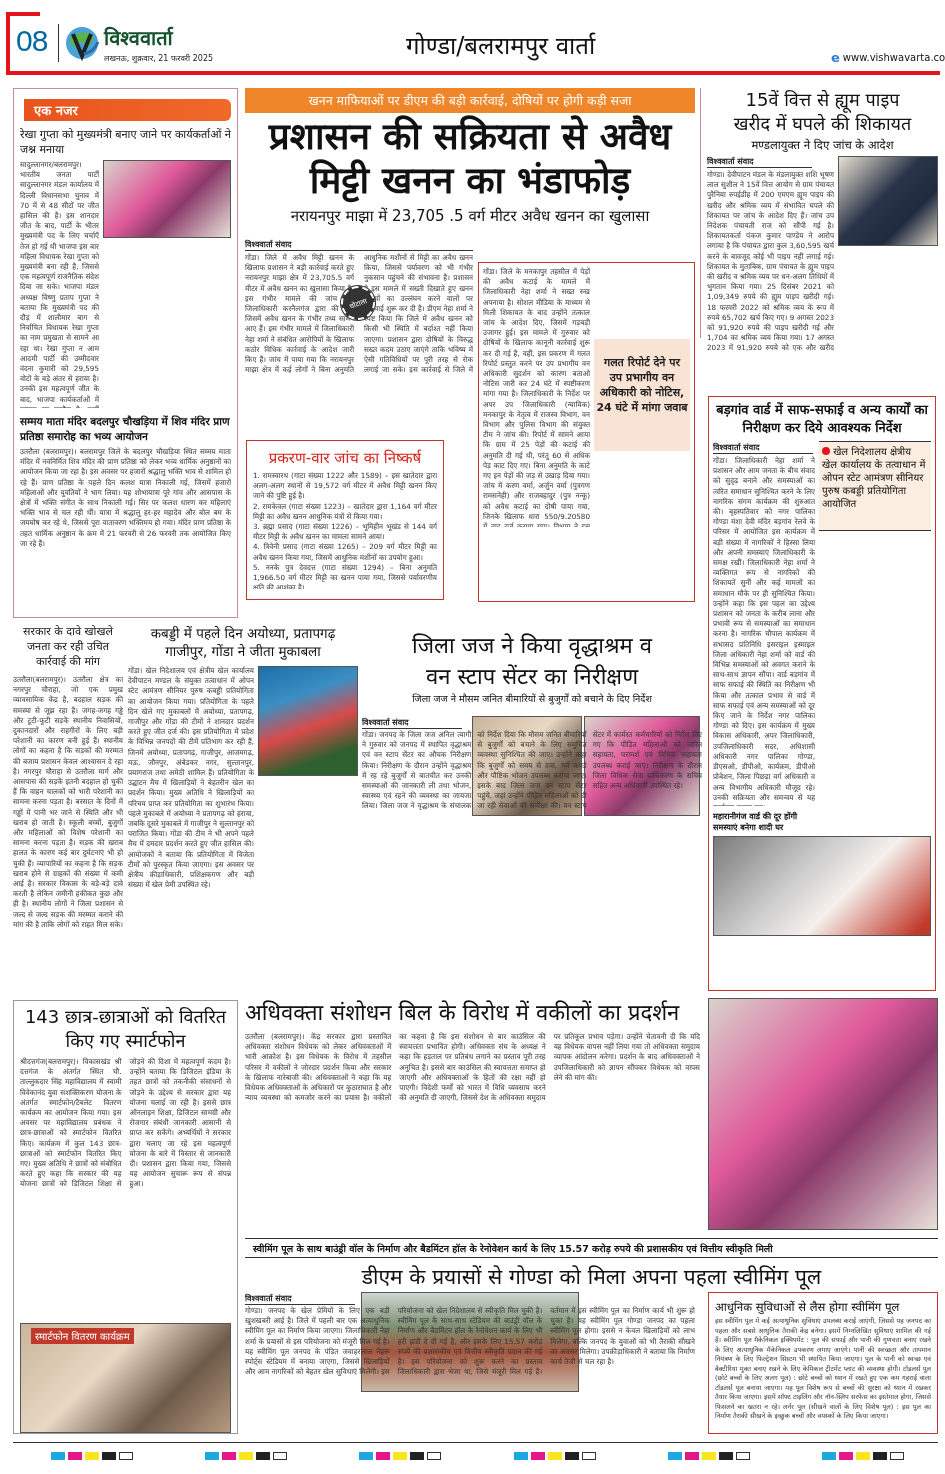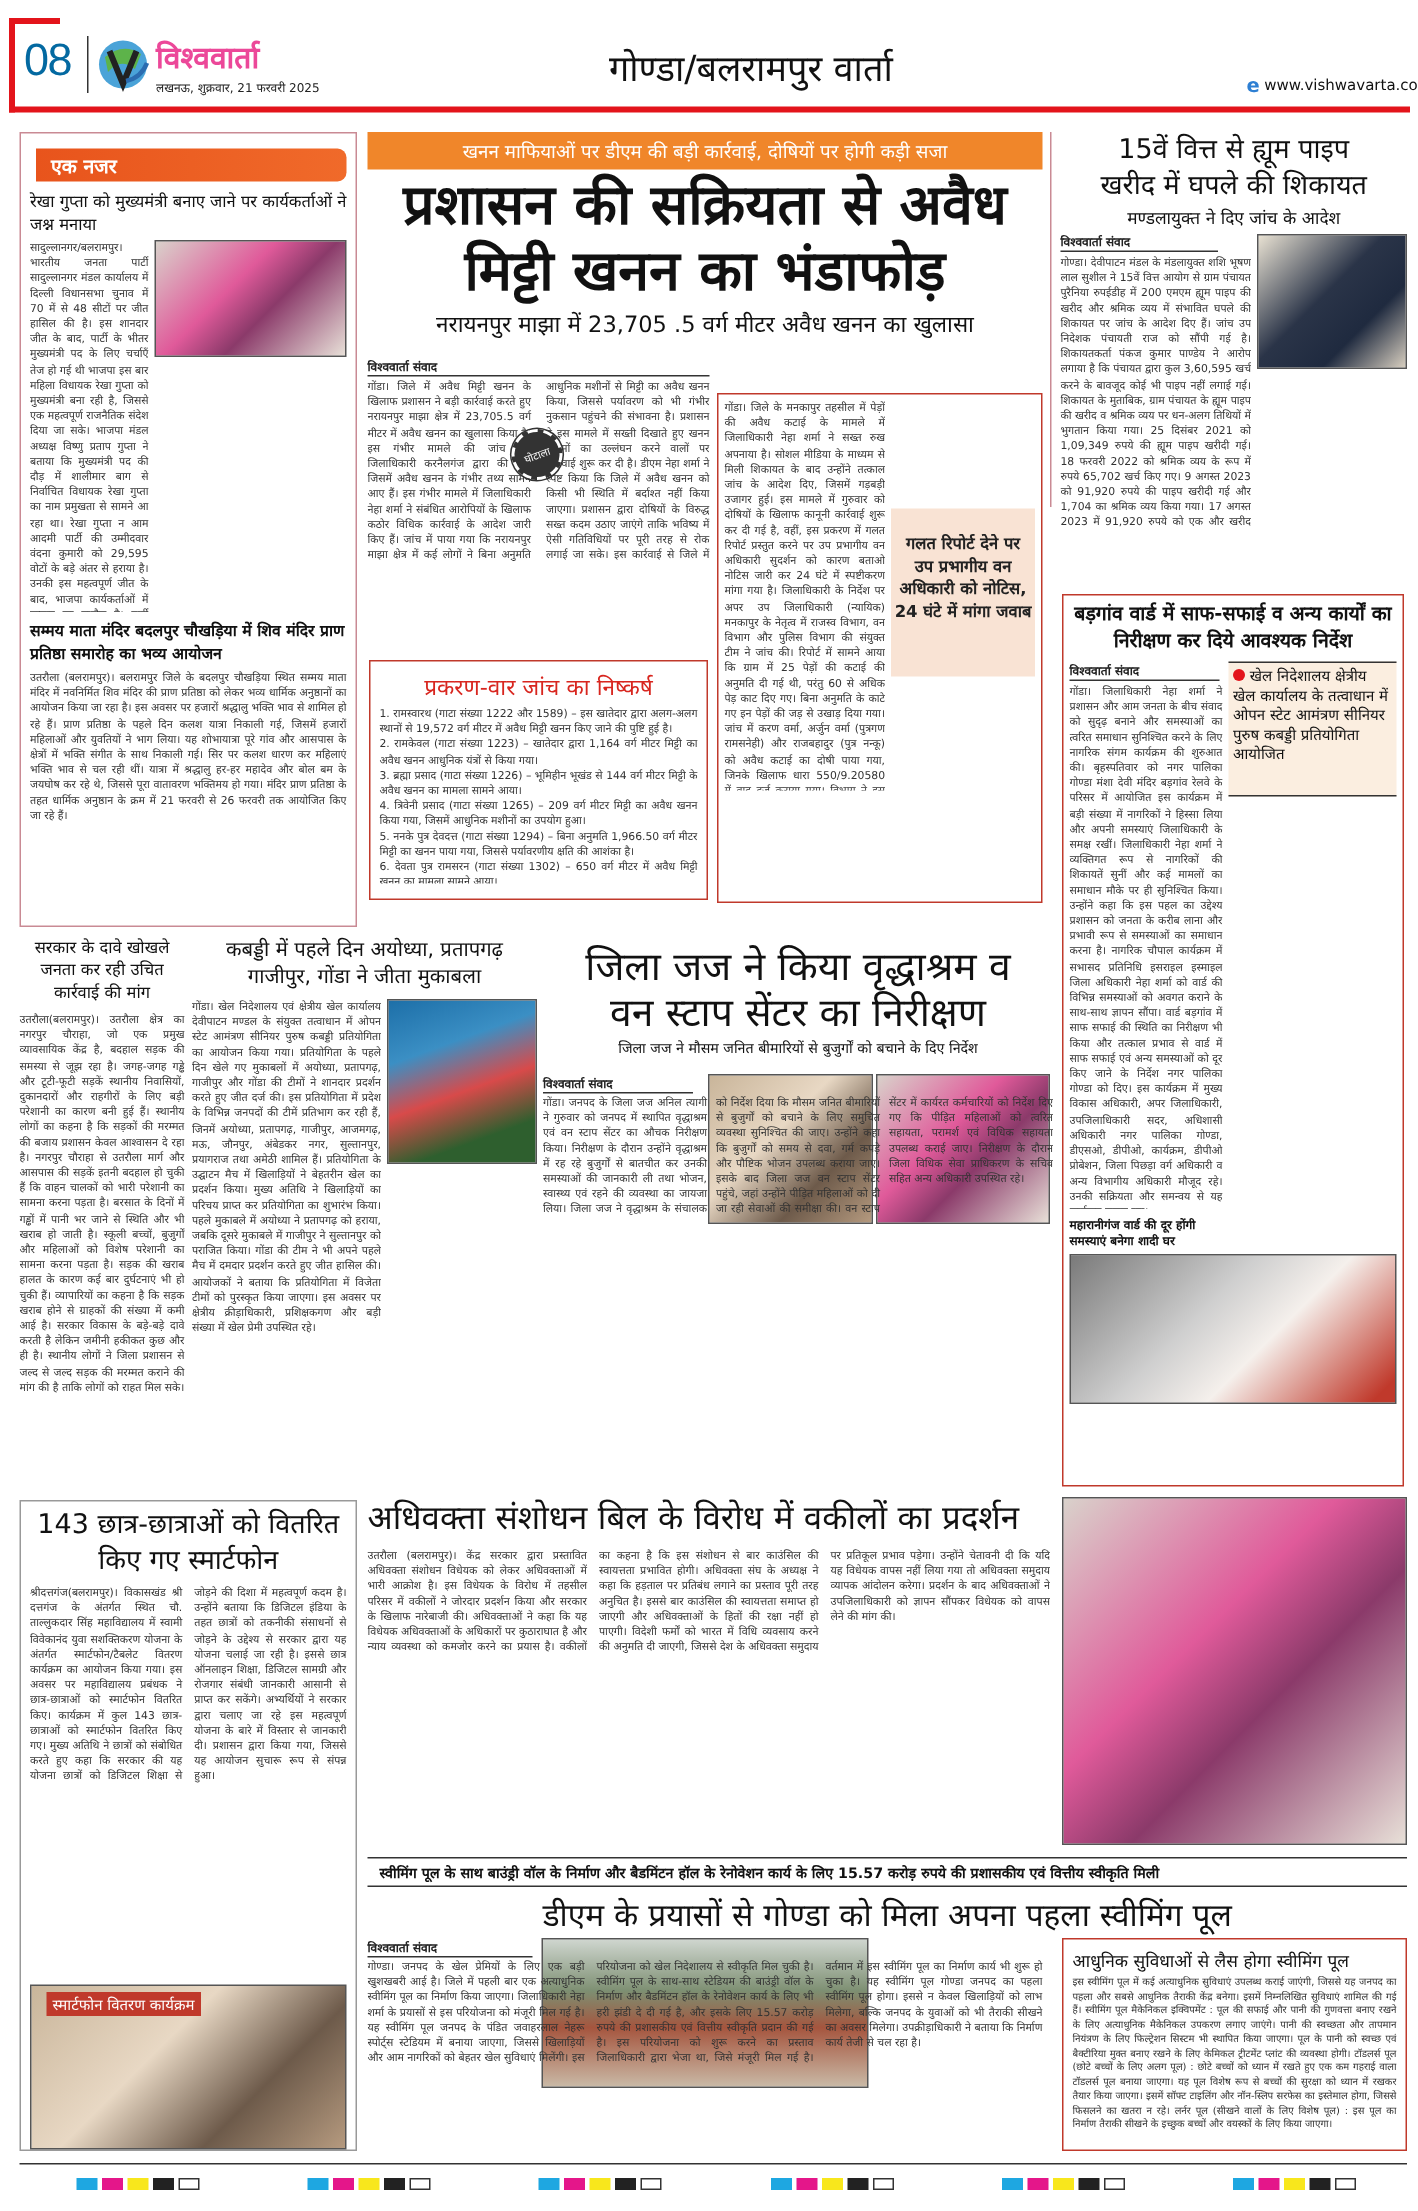--- a/index.html
+++ b/index.html
@@ -30,21 +30,21 @@
   <div class="abs" style="left:10px;top:12px;font-size:30px;font-family:'Liberation Sans',sans-serif;color:#0369a1;letter-spacing:-1px;">08</div>
   <div class="abs" style="left:52px;top:12px;width:1px;height:38px;background:#333;"></div>
   <div class="abs" style="left:58px;top:12px;width:36px;height:38px;">
     <svg width="36" height="38" viewBox="0 0 36 38">
         <circle cx="18" cy="19" r="16" fill="#4aa3d8"></circle>
         <path d="M6 14 Q18 4 30 12 L26 22 Q16 14 8 24Z" fill="#5db34a"></path>
         <path d="M9 10 L18 32 L27 10" stroke="#222" stroke-width="4" fill="none"></path>
         <path d="M20 30 Q30 28 34 18" stroke="#2b6cb0" stroke-width="3" fill="none"></path>
       </svg>
   </div>
-  <div class="abs" style="left:98px;top:12px;font-size:20px;font-weight:bold;color:#ec4899;">विश्ववार्ता</div>
+  <div class="abs" style="left:98px;top:12px;font-size:20px;font-weight:bold;color:#14532d;">विश्ववार्ता</div>
   <div class="abs" style="left:98px;top:40px;font-size:8px;color:#222;">लखनऊ,  शुक्रवार, 21 फरवरी 2025</div>
   <div class="abs" style="left:400px;top:16px;font-size:24px;color:#111;">गोण्डा/बलरामपुर वार्ता</div>
   <div class="abs" style="left:825px;top:38px;font-size:10px;color:#111;display:flex;align-items:center;gap:3px;">
     <span style="color:#2d7fd3;font-weight:bold;font-size:13px;">e</span>
     <span>www.vishwavarta.com</span>
   </div>
 </header>
 
 <section class="abs" style="left:13px;top:88px;width:225px;height:530px;border:1.5px solid #c98a94;padding:0 6px;">
   <div style="margin:10px 0 6px 4px;background:linear-gradient(90deg,#e8541c,#f06a2a);color:#fff;font-weight:bold;font-size:13px;padding:2px 10px;border-radius:0 6px 6px 0;">एक नजर</div>
@@ -69,21 +69,21 @@
     </div>
     <div class="body-text cols2" style="height:132px;column-gap:10px;">गोंडा। जिले में अवैध मिट्टी खनन के खिलाफ प्रशासन ने बड़ी कार्रवाई करते हुए नरायनपुर माझा क्षेत्र में 23,705.5 वर्ग मीटर में अवैध खनन का खुलासा किया है। इस गंभीर मामले की जांच उप जिलाधिकारी करनैलगंज द्वारा की गई, जिसमें अवैध खनन के गंभीर तथ्य सामने आए हैं। इस गंभीर मामले में जिलाधिकारी नेहा शर्मा ने संबंधित आरोपियों के खिलाफ कठोर विधिक कार्रवाई के आदेश जारी किए हैं। जांच में पाया गया कि नरायनपुर माझा क्षेत्र में कई लोगों ने बिना अनुमति आधुनिक मशीनों से मिट्टी का अवैध खनन किया, जिससे पर्यावरण को भी गंभीर नुकसान पहुंचने की संभावना है। प्रशासन ने इस मामले में सख्ती दिखाते हुए खनन नियमों का उल्लंघन करने वालों पर कार्रवाई शुरू कर दी है। डीएम नेहा शर्मा ने स्पष्ट किया कि जिले में अवैध खनन को किसी भी स्थिति में बर्दाश्त नहीं किया जाएगा। प्रशासन द्वारा दोषियों के विरुद्ध सख्त कदम उठाए जाएंगे ताकि भविष्य में ऐसी गतिविधियों पर पूरी तरह से रोक लगाई जा सके। इस कार्रवाई से जिले में खनन माफियाओं में हड़कंप मच गया है। अधिकारियों को निर्देश दिया गया है कि जिले में अवैध खनन की किसी भी गतिविधि की तत्काल जांच कर कठोर कार्रवाई सुनिश्चित करें।</div>
   </div>
 </section>
 
 <section class="abs redbox" style="left:478px;top:262px;width:217px;height:340px;padding:4px;">
   <div style="float:right;width:96px;height:112px;margin:72px 0 4px 4px;background:#f9e3d4;font-size:11px;line-height:15px;text-align:center;font-weight:bold;padding:16px 2px;color:#222;">गलत रिपोर्ट देने पर उप प्रभागीय वन अधिकारी को नोटिस, 24 घंटे में मांगा जवाब</div>
   <div class="body-text" style="height:260px;">गोंडा। जिले के मनकापुर तहसील में पेड़ों की अवैध कटाई के मामले में जिलाधिकारी नेहा शर्मा ने सख्त रुख अपनाया है। सोशल मीडिया के माध्यम से मिली शिकायत के बाद उन्होंने तत्काल जांच के आदेश दिए, जिसमें गड़बड़ी उजागर हुई। इस मामले में गुरुवार को दोषियों के खिलाफ कानूनी कार्रवाई शुरू कर दी गई है, वहीं, इस प्रकरण में गलत रिपोर्ट प्रस्तुत करने पर उप प्रभागीय वन अधिकारी सुदर्शन को कारण बताओ नोटिस जारी कर 24 घंटे में स्पष्टीकरण मांगा गया है। जिलाधिकारी के निर्देश पर अपर उप जिलाधिकारी (न्यायिक) मनकापुर के नेतृत्व में राजस्व विभाग, वन विभाग और पुलिस विभाग की संयुक्त टीम ने जांच की। रिपोर्ट में सामने आया कि ग्राम में 25 पेड़ों की कटाई की अनुमति दी गई थी, परंतु 60 से अधिक पेड़ काट दिए गए। बिना अनुमति के काटे गए इन पेड़ों की जड़ से उखाड़ दिया गया। जांच में करण वर्मा, अर्जुन वर्मा (पुत्रगण रामसनेही) और राजबहादुर (पुत्र नन्कू) को अवैध कटाई का दोषी पाया गया, जिनके खिलाफ धारा 550/9.20580 में वाद दर्ज कराया गया। विभाग ने इस मामले में भ्रामक रिपोर्ट प्रस्तुत करते हुए कहा था कि मौके पर 24 पेड़ ही काटे गए हैं। जिलाधिकारी ने इस त्रुटि को गंभीरता से लेते हुए उप प्रभागीय वन अधिकारी को चेतावनी दी कि भविष्य में इस प्रकार की लापरवाही बर्दाश्त नहीं की जाएगी।</div>
 </section>
 
-<section class="abs redbox" style="left:246px;top:440px;width:226px;height:160px;padding:4px 6px;">
+<section class="abs redbox" style="left:246px;top:440px;width:198px;height:160px;padding:4px 6px;">
   <h2 style="color:#d8261f;font-size:15px;text-align:center;font-weight:normal;margin:2px 0 4px;">प्रकरण-वार जांच का निष्कर्ष</h2>
   <div class="body-text" style="height:118px;">
     <div>1. रामस्वारथ (गाटा संख्या 1222 और 1589) – इस खातेदार द्वारा अलग-अलग स्थानों से 19,572 वर्ग मीटर में अवैध मिट्टी खनन किए जाने की पुष्टि हुई है।</div>
     <div>2. रामकेवल (गाटा संख्या 1223) – खातेदार द्वारा 1,164 वर्ग मीटर मिट्टी का अवैध खनन आधुनिक यंत्रों से किया गया।</div>
     <div>3. ब्रह्मा प्रसाद (गाटा संख्या 1226) – भूमिहीन भूखंड से 144 वर्ग मीटर मिट्टी के अवैध खनन का मामला सामने आया।</div>
     <div>4. त्रिवेनी प्रसाद (गाटा संख्या 1265) – 209 वर्ग मीटर मिट्टी का अवैध खनन किया गया, जिसमें आधुनिक मशीनों का उपयोग हुआ।</div>
     <div>5. ननके पुत्र देवदत्त (गाटा संख्या 1294) – बिना अनुमति 1,966.50 वर्ग मीटर मिट्टी का खनन पाया गया, जिससे पर्यावरणीय क्षति की आशंका है।</div>
     <div>6. देवता पुत्र रामसरन (गाटा संख्या 1302) – 650 वर्ग मीटर में अवैध मिट्टी खनन का मामला सामने आया।</div>
   </div>
 </section>
@@ -116,21 +116,21 @@
   <div class="body-text" style="height:320px;">उतरौला(बलरामपुर)। उतरौला क्षेत्र का नगरपुर चौराहा, जो एक प्रमुख व्यावसायिक केंद्र है, बदहाल सड़क की समस्या से जूझ रहा है। जगह-जगह गड्ढे और टूटी-फूटी सड़कें स्थानीय निवासियों, दुकानदारों और राहगीरों के लिए बड़ी परेशानी का कारण बनी हुई हैं। स्थानीय लोगों का कहना है कि सड़कों की मरम्मत की बजाय प्रशासन केवल आश्वासन दे रहा है। नगरपुर चौराहा से उतरौला मार्ग और आसपास की सड़कें इतनी बदहाल हो चुकी हैं कि वाहन चालकों को भारी परेशानी का सामना करना पड़ता है। बरसात के दिनों में गड्ढों में पानी भर जाने से स्थिति और भी खराब हो जाती है। स्कूली बच्चों, बुजुर्गों और महिलाओं को विशेष परेशानी का सामना करना पड़ता है। सड़क की खराब हालत के कारण कई बार दुर्घटनाएं भी हो चुकी हैं। व्यापारियों का कहना है कि सड़क खराब होने से ग्राहकों की संख्या में कमी आई है। सरकार विकास के बड़े-बड़े दावे करती है लेकिन जमीनी हकीकत कुछ और ही है। स्थानीय लोगों ने जिला प्रशासन से जल्द से जल्द सड़क की मरम्मत कराने की मांग की है ताकि लोगों को राहत मिल सके।</div>
 </section>
 
 <section class="abs" style="left:128px;top:624px;width:230px;height:372px;">
   <h2 style="font-size:13.5px;line-height:18px;text-align:center;font-weight:normal;margin-bottom:6px;">कबड्डी में पहले दिन अयोध्या, प्रतापगढ़ गाजीपुर, गोंडा ने जीता मुकाबला</h2>
   <div class="photo kabaddi" style="float:right;width:100px;height:110px;margin:0 0 4px 4px;"></div>
   <div class="body-text" style="height:320px;">गोंडा। खेल निदेशालय एवं क्षेत्रीय खेल कार्यालय देवीपाटन मण्डल के संयुक्त तत्वाधान में ओपन स्टेट आमंत्रण सीनियर पुरुष कबड्डी प्रतियोगिता का आयोजन किया गया। प्रतियोगिता के पहले दिन खेले गए मुकाबलों में अयोध्या, प्रतापगढ़, गाजीपुर और गोंडा की टीमों ने शानदार प्रदर्शन करते हुए जीत दर्ज की। इस प्रतियोगिता में प्रदेश के विभिन्न जनपदों की टीमें प्रतिभाग कर रही हैं, जिनमें अयोध्या, प्रतापगढ़, गाजीपुर, आजमगढ़, मऊ, जौनपुर, अंबेडकर नगर, सुल्तानपुर, प्रयागराज तथा अमेठी शामिल हैं। प्रतियोगिता के उद्घाटन मैच में खिलाड़ियों ने बेहतरीन खेल का प्रदर्शन किया। मुख्य अतिथि ने खिलाड़ियों का परिचय प्राप्त कर प्रतियोगिता का शुभारंभ किया। पहले मुकाबले में अयोध्या ने प्रतापगढ़ को हराया, जबकि दूसरे मुकाबले में गाजीपुर ने सुल्तानपुर को पराजित किया। गोंडा की टीम ने भी अपने पहले मैच में दमदार प्रदर्शन करते हुए जीत हासिल की। आयोजकों ने बताया कि प्रतियोगिता में विजेता टीमों को पुरस्कृत किया जाएगा। इस अवसर पर क्षेत्रीय क्रीड़ाधिकारी, प्रशिक्षकगण और बड़ी संख्या में खेल प्रेमी उपस्थित रहे।</div>
 </section>
 
 <section class="abs" style="left:362px;top:630px;width:340px;height:360px;">
-  <h2 style="font-size:26px;line-height:31px;text-align:center;font-weight:normal;">
+  <h2 style="font-size:22px;line-height:31px;text-align:center;font-weight:normal;">
     <span style="display:block;">जिला जज ने किया वृद्धाश्रम व</span>
     <span style="display:block;">वन स्टाप सेंटर का निरीक्षण</span>
   </h2>
   <div style="text-align:center;font-size:9.5px;margin-bottom:4px;">जिला जज ने मौसम जनित बीमारियों से बुजुर्गों को बचाने के दिए निर्देश</div>
   <div class="abs" style="left:0;top:86px;width:100px;">
     <div class="byline">विश्ववार्ता संवाद</div>
   </div>
   <div class="photo warm abs" style="left:110px;top:86px;width:110px;height:100px;"></div>
   <div class="photo pink abs" style="left:222px;top:86px;width:116px;height:100px;"></div>
   <div class="body-text abs cols3" style="left:0;top:100px;width:340px;height:258px;column-gap:6px;padding-top:0;">गोंडा। जनपद के जिला जज अनिल त्यागी ने गुरुवार को जनपद में स्थापित वृद्धाश्रम एवं वन स्टाप सेंटर का औचक निरीक्षण किया। निरीक्षण के दौरान उन्होंने वृद्धाश्रम में रह रहे बुजुर्गों से बातचीत कर उनकी समस्याओं की जानकारी ली तथा भोजन, स्वास्थ्य एवं रहने की व्यवस्था का जायजा लिया। जिला जज ने वृद्धाश्रम के संचालक को निर्देश दिया कि मौसम जनित बीमारियों से बुजुर्गों को बचाने के लिए समुचित व्यवस्था सुनिश्चित की जाए। उन्होंने कहा कि बुजुर्गों को समय से दवा, गर्म कपड़े और पौष्टिक भोजन उपलब्ध कराया जाए। इसके बाद जिला जज वन स्टाप सेंटर पहुंचे, जहां उन्होंने पीड़ित महिलाओं को दी जा रही सेवाओं की समीक्षा की। वन स्टाप सेंटर में कार्यरत कर्मचारियों को निर्देश दिए गए कि पीड़ित महिलाओं को त्वरित सहायता, परामर्श एवं विधिक सहायता उपलब्ध कराई जाए। निरीक्षण के दौरान जिला विधिक सेवा प्राधिकरण के सचिव सहित अन्य अधिकारी उपस्थित रहे।</div>

